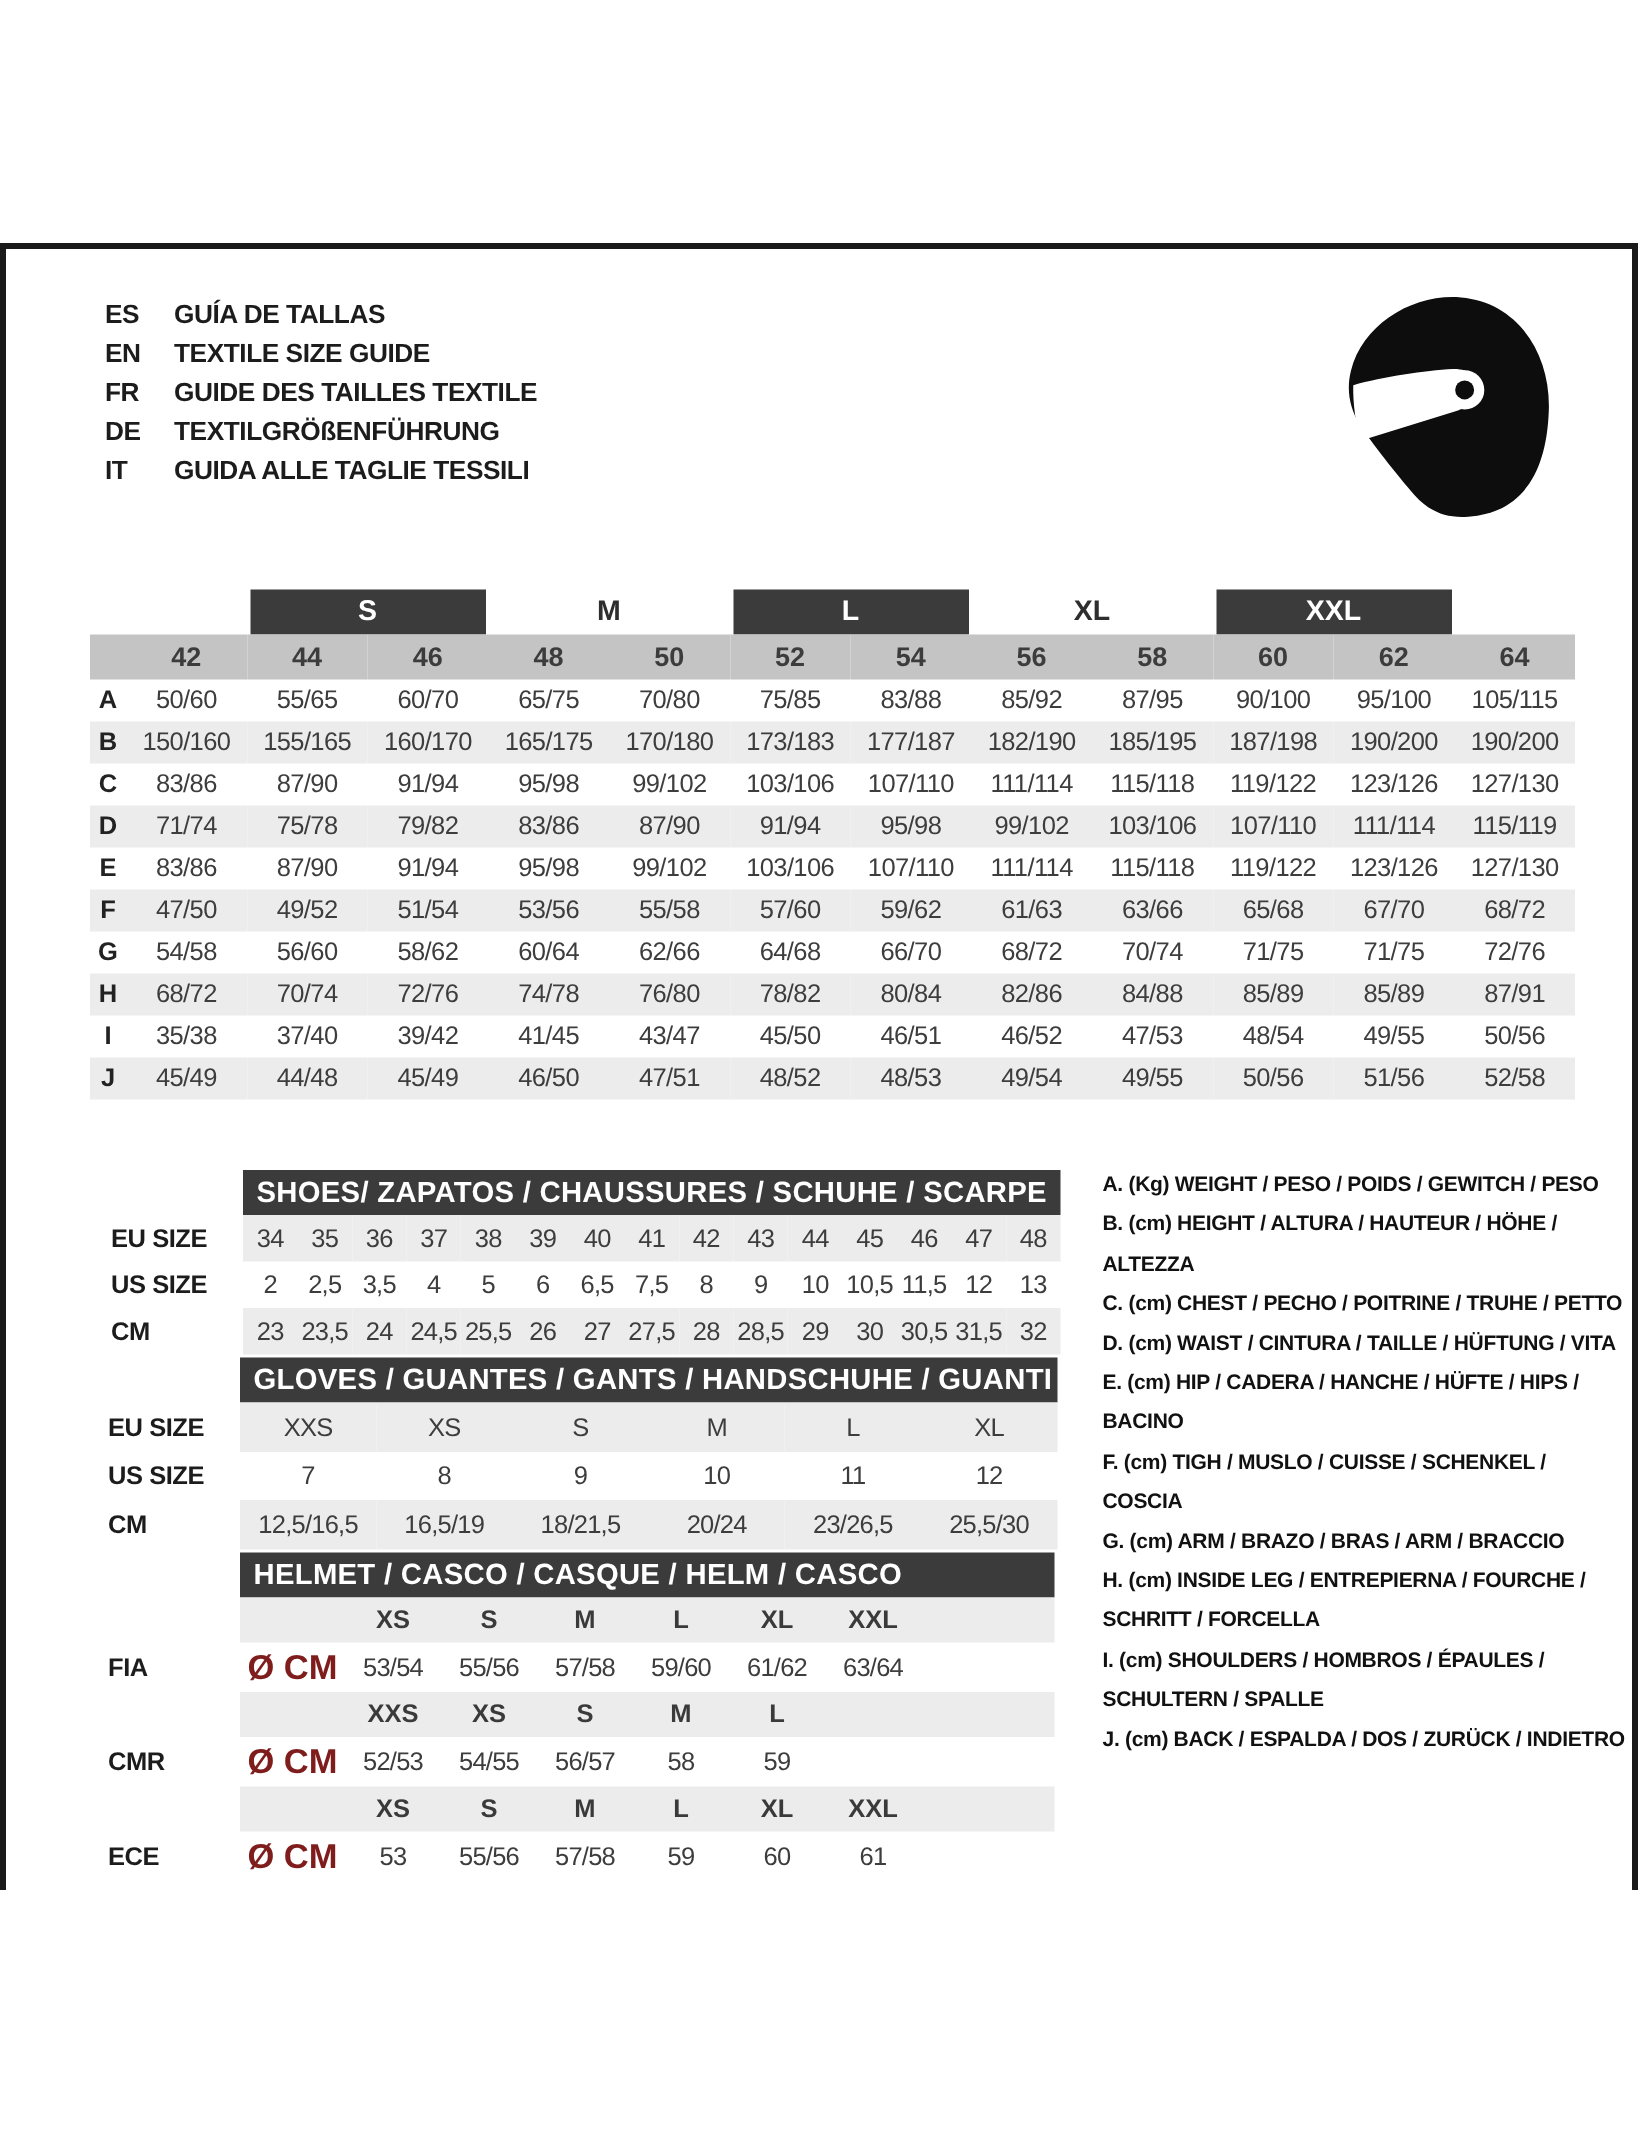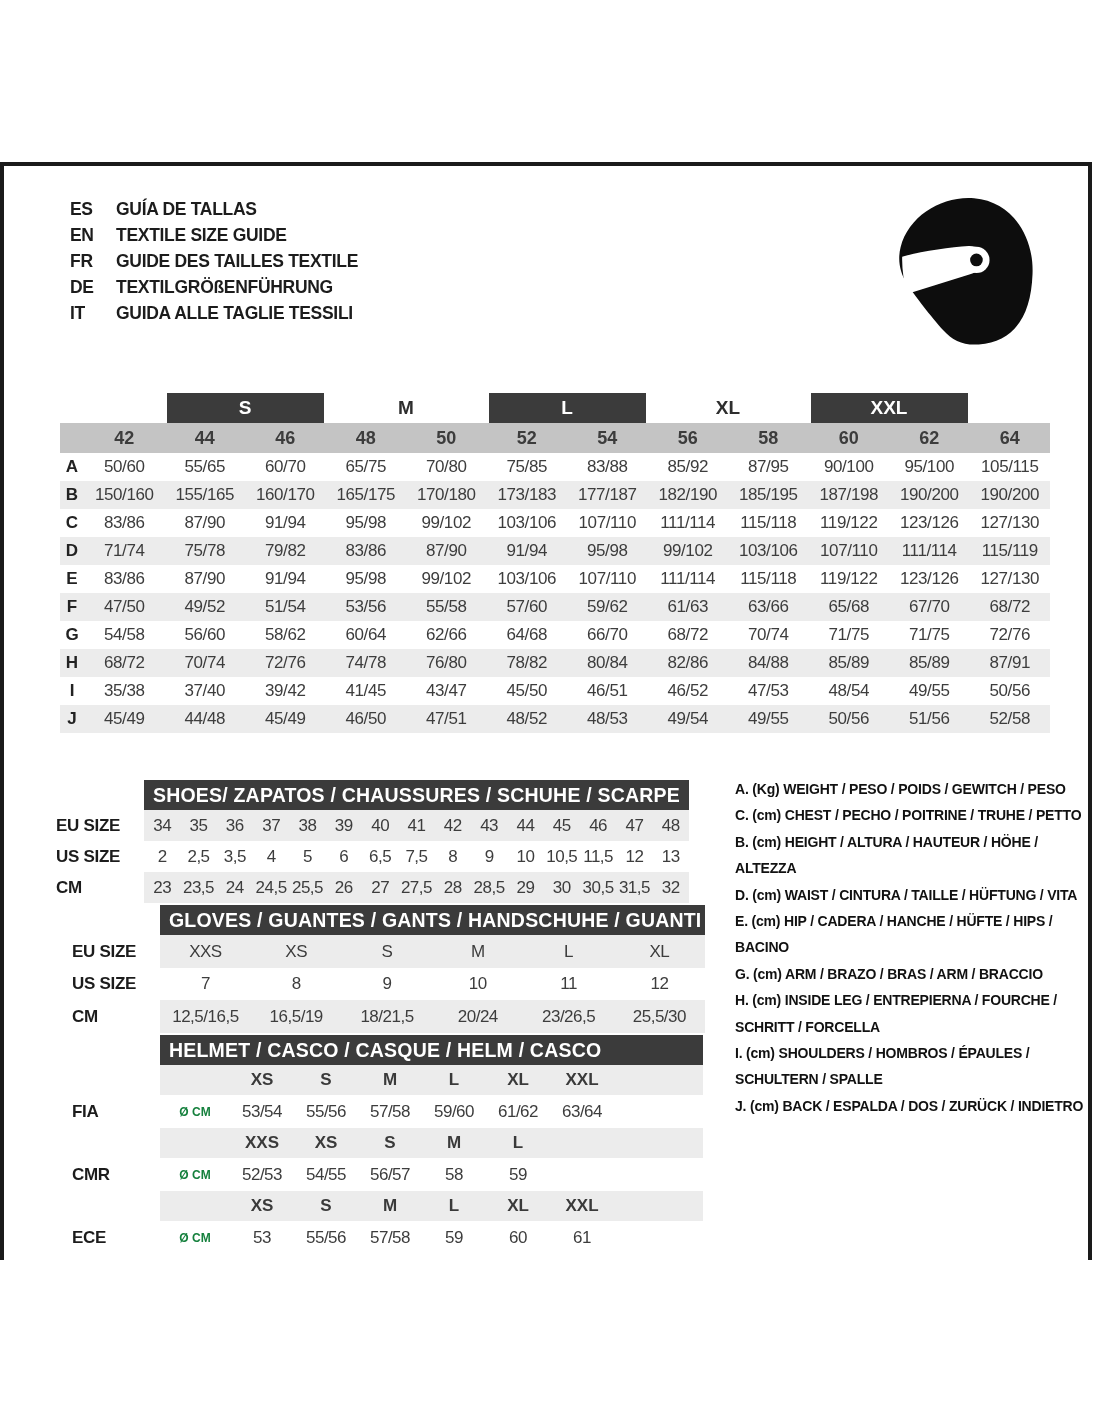--- a/index.html
+++ b/index.html
@@ -30,40 +30,40 @@
   .band-cell { grid-row:2; background:#c4c4c4; display:flex; align-items:center; justify-content:center;
                font-weight:bold; font-size:18px; color:#3c3c3c; }
   .letter-cell { display:flex; align-items:center; justify-content:center;
                  font-weight:bold; font-size:17px; color:#222222; }
   .val-cell { display:flex; align-items:center; justify-content:center;
               font-size:17px; color:#3d3d3d; letter-spacing:-0.4px; }
   .striped { background:#ececec; }
 
   
   .sub-table { position:absolute; display:grid; }
-  .shoes-grid  { left:46px; top:780px; grid-template-columns:98px repeat(15, 36.33px);
+  .shoes-grid  { left:64px; top:780px; grid-template-columns:98px repeat(15, 36.33px);
                  grid-template-rows:30px 31px 31px 31px; }
   .gloves-grid { left:62px; top:905px; grid-template-columns:98px repeat(6, 90.8px);
                  grid-template-rows:30px 33px 32px 33px; }
   .helmet-grid { left:62px; top:1035px; grid-template-columns:98px 70px repeat(6, 64px) 89px;
                  grid-template-rows:30px 30px 33px 30px 33px 30px 33px; }
   .title-spacer { grid-column:1; background:#ffffff; }
   .title-bar { background:#3b3b3b; color:#ffffff; font-weight:bold; font-size:19.5px;
                display:flex; align-items:center; padding-left:9px; letter-spacing:0.2px; white-space:nowrap; }
   .shoes-grid .title-bar { grid-column:2 / 17; }
   .gloves-grid .title-bar { grid-column:2 / 8; }
   .helmet-grid .title-bar { grid-column:2 / 10; }
   .row-label { display:flex; align-items:center; font-weight:bold; font-size:17px; color:#1c1c1c;
                padding-left:10px; background:#ffffff; letter-spacing:-0.3px; }
   .cell { display:flex; align-items:center; justify-content:center; font-size:17px; color:#3d3d3d;
           letter-spacing:-0.5px; }
   .h-band { background:#ececec; display:flex; align-items:center; justify-content:center;
             font-weight:bold; font-size:17px; color:#3a3a3a; }
   .h-unit { display:flex; align-items:center; justify-content:center; font-weight:bold;
-            font-size:12px; color:#15803d; }
+            font-size:23px; color:#7f1d1d; }
 
   
   .legend { position:absolute; left:735px; top:776px; width:352px; }
   .legend-item { font-weight:bold; font-size:14px; color:#111111; line-height:26.4px;
                  letter-spacing:-0.2px; }
 </style>
 </head>
 <body>
 
 <div class="canvas">
@@ -388,23 +388,24 @@
       <div class="cell">55/56</div>
       <div class="cell">57/58</div>
       <div class="cell">59</div>
       <div class="cell">60</div>
       <div class="cell">61</div>
       <div class="cell"></div>
     </div>
 
   <div class="legend">
       <div class="legend-item">A. (Kg) WEIGHT / PESO / POIDS / GEWITCH / PESO</div>
+      <div class="legend-item">B. (cm) HEIGHT / ALTURA / HAUTEUR / HÖHE / ALTEZZA</div>
       <div class="legend-item">C. (cm) CHEST / PECHO / POITRINE / TRUHE / PETTO</div>
-      <div class="legend-item">B. (cm) HEIGHT / ALTURA / HAUTEUR / HÖHE / ALTEZZA</div>
       <div class="legend-item">D. (cm) WAIST / CINTURA / TAILLE / HÜFTUNG / VITA</div>
       <div class="legend-item">E. (cm) HIP / CADERA / HANCHE / HÜFTE / HIPS /  BACINO</div>
+      <div class="legend-item">F. (cm) TIGH / MUSLO / CUISSE / SCHENKEL / COSCIA</div>
       <div class="legend-item">G. (cm) ARM  / BRAZO / BRAS / ARM / BRACCIO</div>
       <div class="legend-item">H. (cm) INSIDE LEG / ENTREPIERNA / FOURCHE / SCHRITT / FORCELLA</div>
       <div class="legend-item">I.  (cm) SHOULDERS / HOMBROS / ÉPAULES / SCHULTERN / SPALLE</div>
       <div class="legend-item">J. (cm) BACK / ESPALDA / DOS / ZURÜCK / INDIETRO</div>
     </div>
 
 </div>
 
 </body></html>

